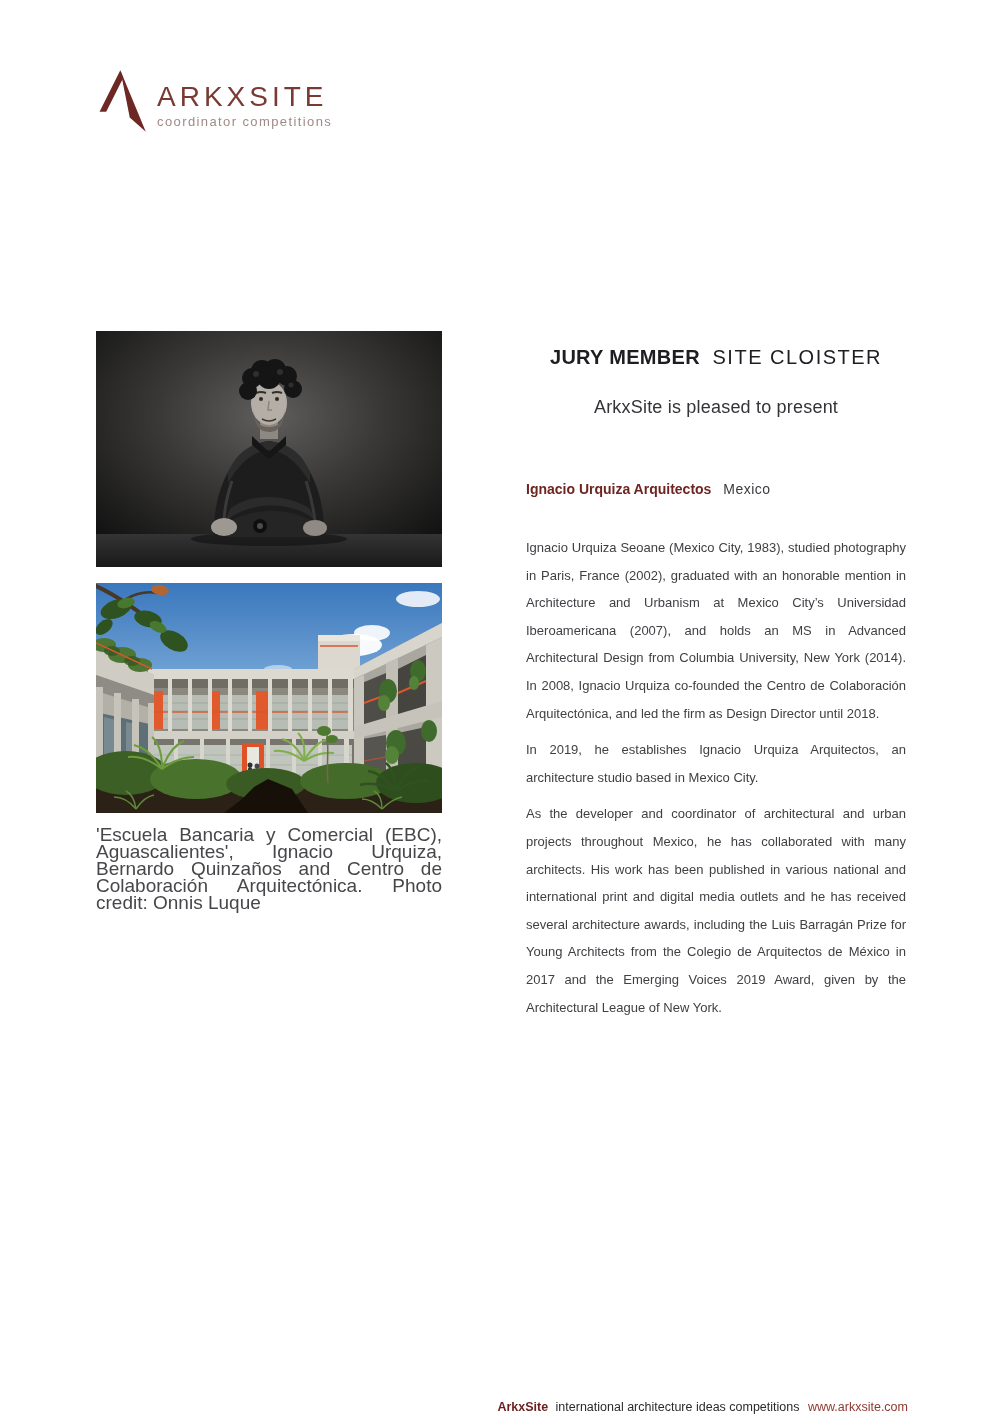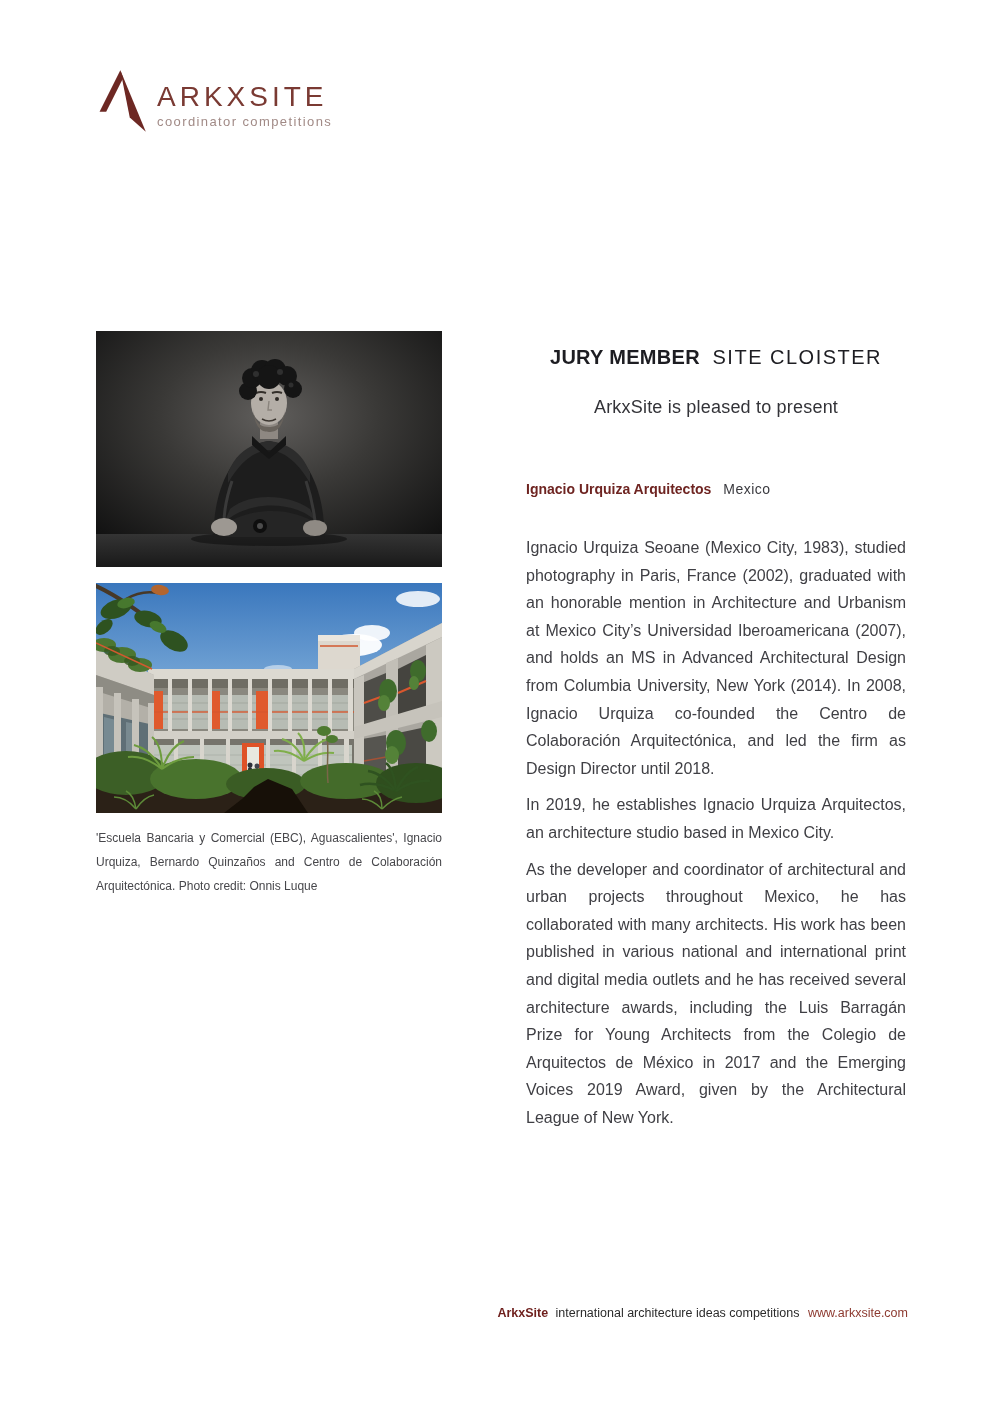--- a/index.html
+++ b/index.html
@@ -17,37 +17,37 @@
   .logo-textblock{margin-left:-2px;padding-top:19px;}
   .logo-brand{font-size:28px;letter-spacing:4px;color:var(--logo_text,#7a3a33);font-weight:400;line-height:1;}
   .logo-tagline{font-size:13px;letter-spacing:1.4px;color:var(--tagline,#a18a86);margin-top:3px;}
 
   
   .left-col{position:absolute;left:96px;top:331px;width:346px;}
   figure{margin:0;padding:0;}
   .photo{display:block;width:346px;}
   .photo svg{display:block;}
   .building{margin-top:16px;}
-  .caption{margin:13px 0 0;font-size:12px;line-height:24px;text-align:justify;
+  .caption{margin:13px 0 0;font-size:19px;line-height:17px;text-align:justify;
            color:var(--caption,#47474b);}
 
   
   .right-col{position:absolute;left:526px;top:345px;width:380px;}
   .title{margin:0;text-align:center;font-size:20px;line-height:24px;color:var(--heading,#1d1d22);font-weight:400;white-space:nowrap;}
   .title-bold{font-weight:700;letter-spacing:0.3px;margin-right:7px;}
   .title-reg{font-weight:400;letter-spacing:1.5px;}
   .subtitle{margin:28px 0 0;text-align:center;font-size:18px;color:#333338;letter-spacing:0.2px;}
   .member{margin:60px 0 0;text-align:left;font-size:14px;font-weight:400;line-height:23px;white-space:nowrap;}
   .member-name{font-weight:700;color:var(--brand_maroon,#6e2421);margin-right:8px;}
   .member-country{color:#3a3a3f;letter-spacing:0.5px;}
-  .bio{margin:33px 0 0;font-size:16px;line-height:27.6px;text-align:justify;color:var(--body_text,#3f3f44);}
+  .bio{margin:33px 0 0;font-size:13px;line-height:27.6px;text-align:justify;color:var(--body_text,#3f3f44);}
   .bio + .bio{margin-top:9px;}
 
   
-  .footer{position:absolute;right:92px;top:1306px;font-size:12.5px;color:var(--footer_text,#2b2b2b);white-space:nowrap;}
+  .footer{position:absolute;right:92px;top:1400px;font-size:12.5px;color:var(--footer_text,#2b2b2b);white-space:nowrap;}
   .footer-brand{font-weight:700;color:var(--footer_brand,#6e1f1c);}
   .footer-text{margin:0 5px 0 4px;}
   .footer-url{color:var(--footer_url,#8d3a30);text-decoration:none;cursor:pointer;}
 </style>
 </head>
 <body>
 
 <div class="page">
 
   <header class="logo">

